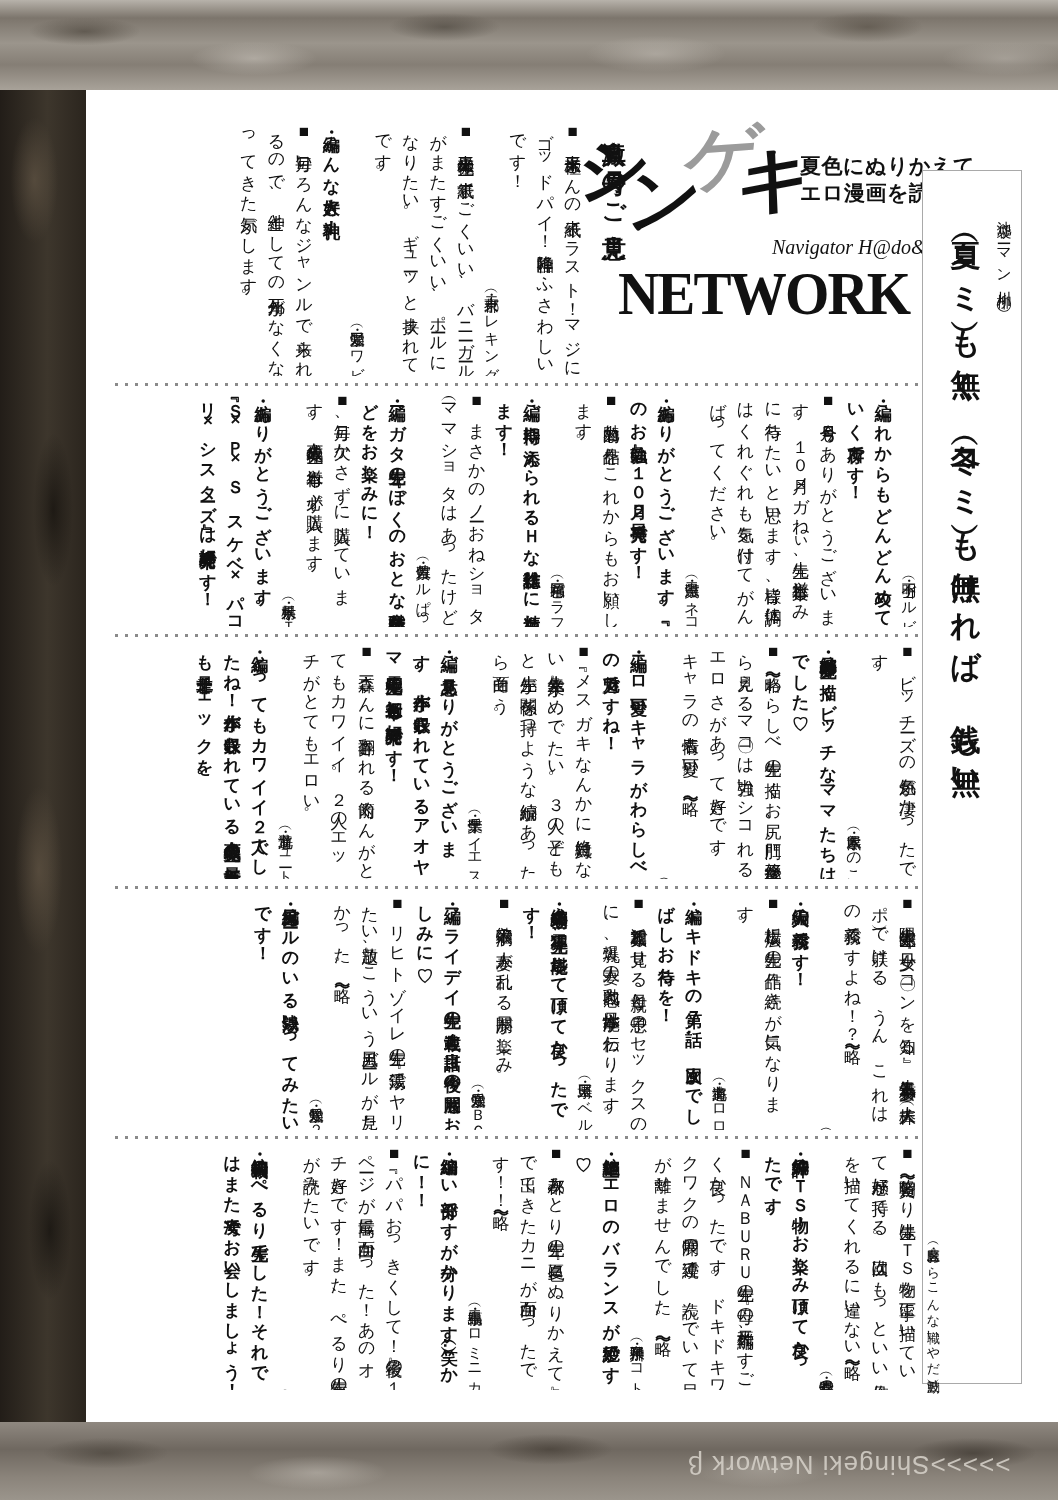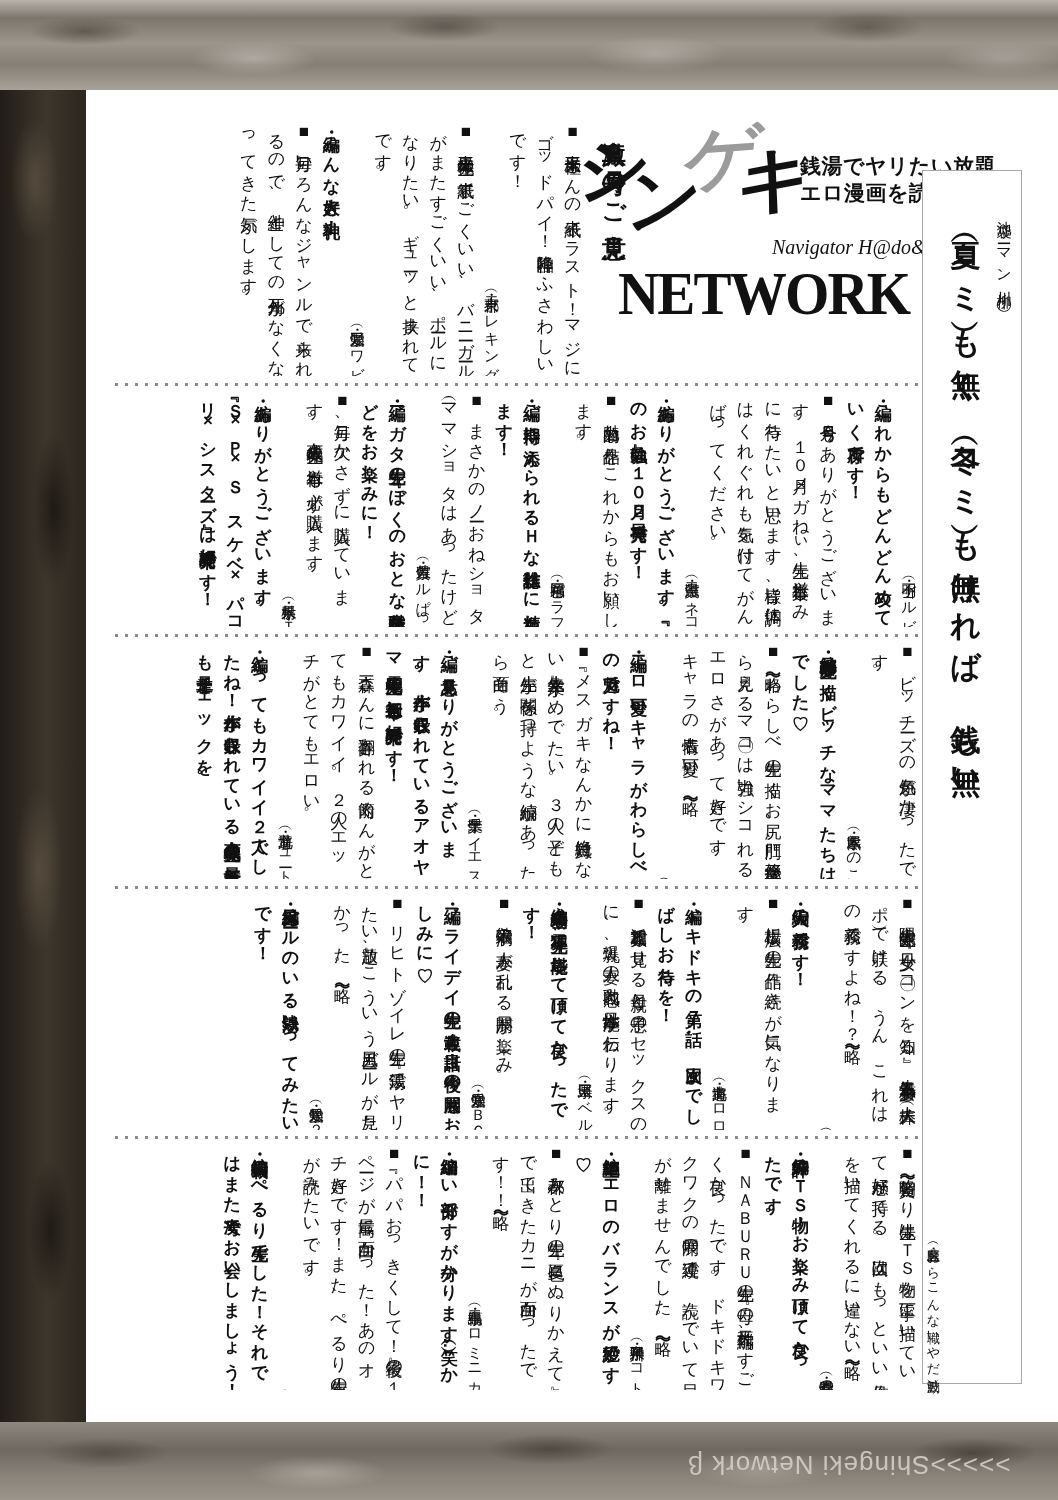--- a/index.html
+++ b/index.html
@@ -114,21 +114,21 @@
 <div class="page">
 
   <div class="tex-left"></div>
   <div class="tex-top"></div>
 
   <div class="title-kana">
     <span class="tk">シ</span><span class="tk tk-n">ン</span><span class="tk tk-ge">ゲ</span><span class="tk tk-ki">キ</span>
   </div>
   <div class="title-latin">NETWORK</div>
   <div class="tagline">
-    <div>銭湯でヤリたい放題</div>
+    <div>夏色にぬりかえて</div>
     <div>エロ漫画を読む。</div>
   </div>
   <div class="navigator">Navigator H@do&amp;Janny</div>
 
   <div class="senryu-box">
     <span class="senryu-header">池袋リーマン川柳①</span>
     <span class="senryu-poem">夏（コミ）も無く　冬（コミ）も無ければ　銭も無い</span>
     <span class="senryu-attr">（豊島区・おらこんな職いやだ波動）</span>
   </div>
 

